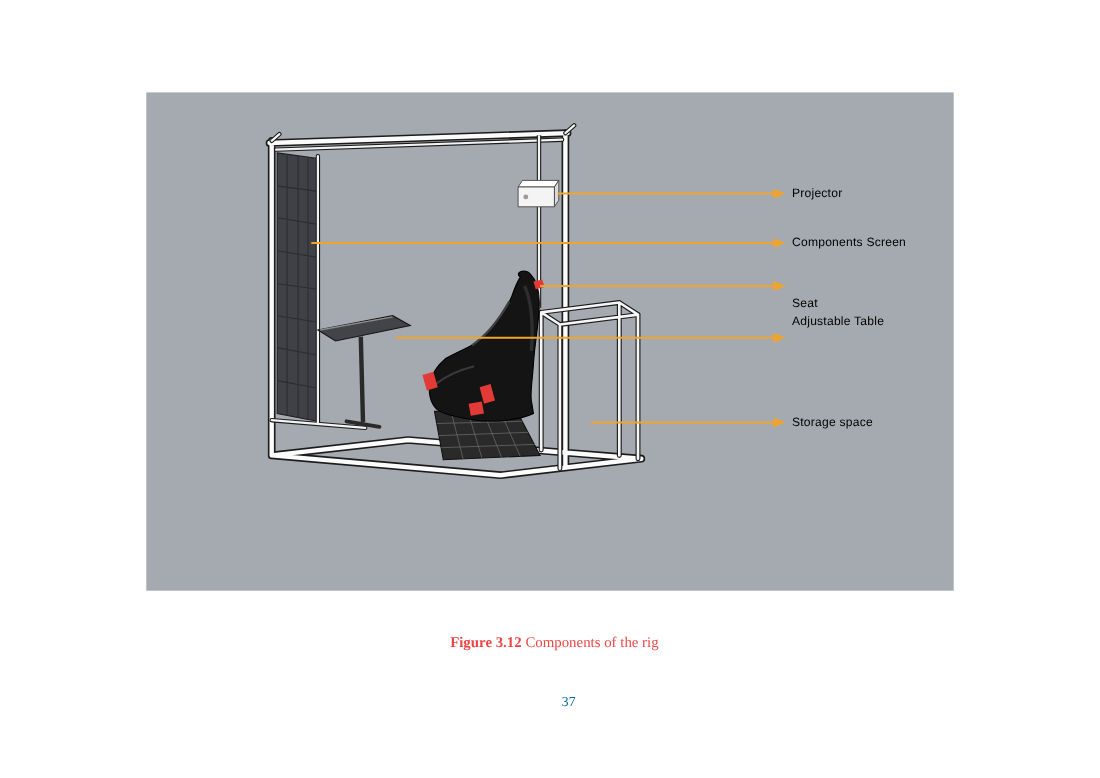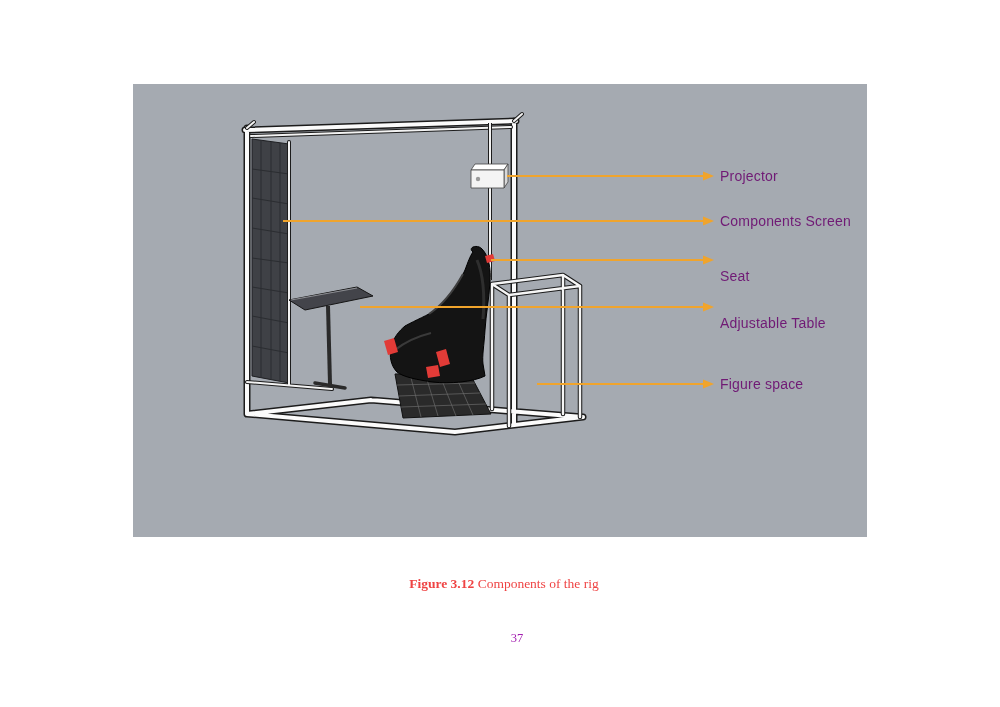--- a/index.html
+++ b/index.html
@@ -29,23 +29,23 @@
     position: absolute;
     left: 0; top: 0;
     width: 734px; height: 453px;
     display: block;
   }
   .anno-label {
     position: absolute;
     left: 587px;
     height: 20px;
     line-height: 20px;
-    font-size: 14px;
+    font-size: 11px;
     letter-spacing: 0.2px;
-    color: #701a75;
+    color: #000000;
     white-space: nowrap;
   }
   .caption {
     position: absolute;
     top: 576px;
     left: 24px;
     width: 960px;
     text-align: center;
     font-family: "Liberation Serif", serif;
     font-size: 13.5px;
@@ -53,21 +53,21 @@
   }
   .caption .bold { font-weight: bold; }
   .page-number {
     position: absolute;
     top: 631px;
     left: 467px;
     width: 100px;
     text-align: center;
     font-family: "Liberation Serif", serif;
     font-size: 12.5px;
-    color: #a21caf;
+    color: #0369a1;
   }
 </style>
 </head>
 <body>
 
 <div class="page">
 
   <div class="figure-area" style="background: rgb(165, 170, 177);">
 
     <svg class="rig" viewBox="0 0 734 453">
@@ -163,22 +163,22 @@
         <g>
           <line x1="404" y1="300" x2="570" y2="300" stroke-width="1.8" stroke="#f0a42c"></line>
           <polygon points="570,295.5 581,300 570,304.5" fill="#f0a42c"></polygon>
         </g>
       </g>
     </svg>
 
     <div class="anno-label" style="top:82px">Projector</div>
     <div class="anno-label" style="top:127px">Components Screen</div>
     <div class="anno-label" style="top:182px">Seat</div>
-    <div class="anno-label" style="top:229px">Adjustable Table</div>
-    <div class="anno-label" style="top:290px">Figure space</div>
+    <div class="anno-label" style="top:198px">Adjustable Table</div>
+    <div class="anno-label" style="top:290px">Storage space</div>
   </div>
 
   <div class="caption">
     <span class="bold">Figure 3.12</span><span> Components of the rig</span>
   </div>
 
   <div class="page-number">37</div>
 
 </div>
 

